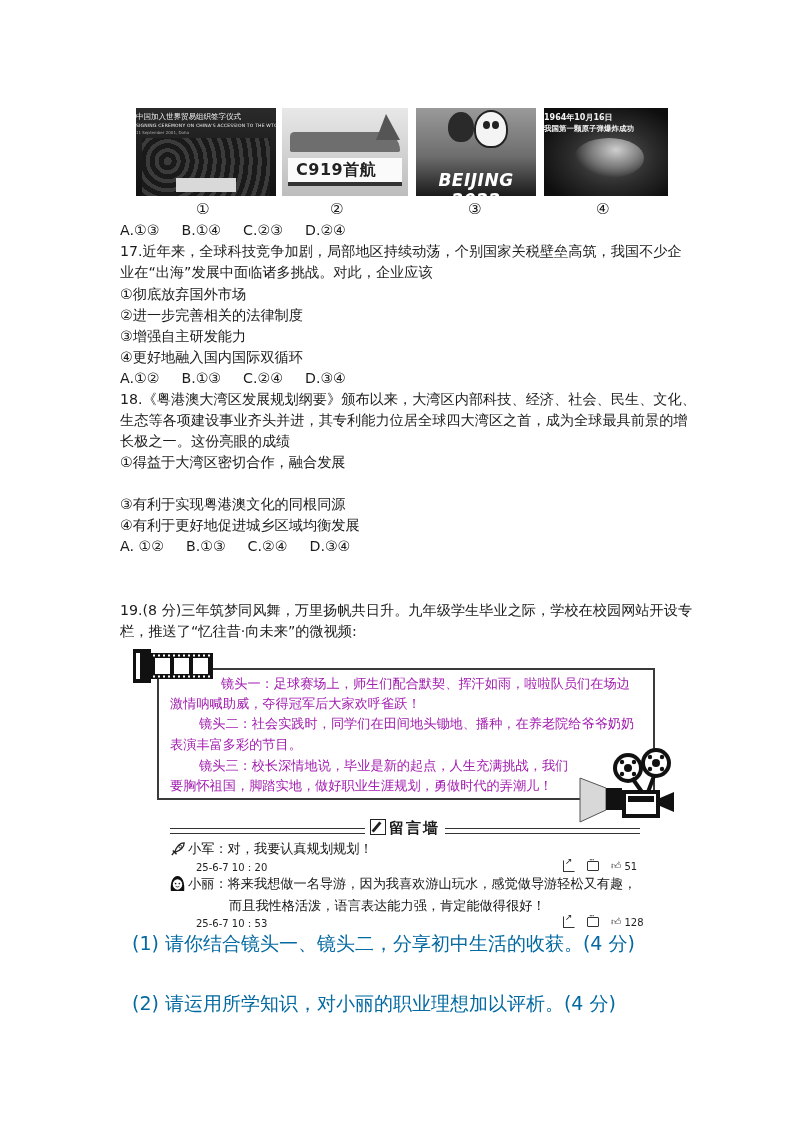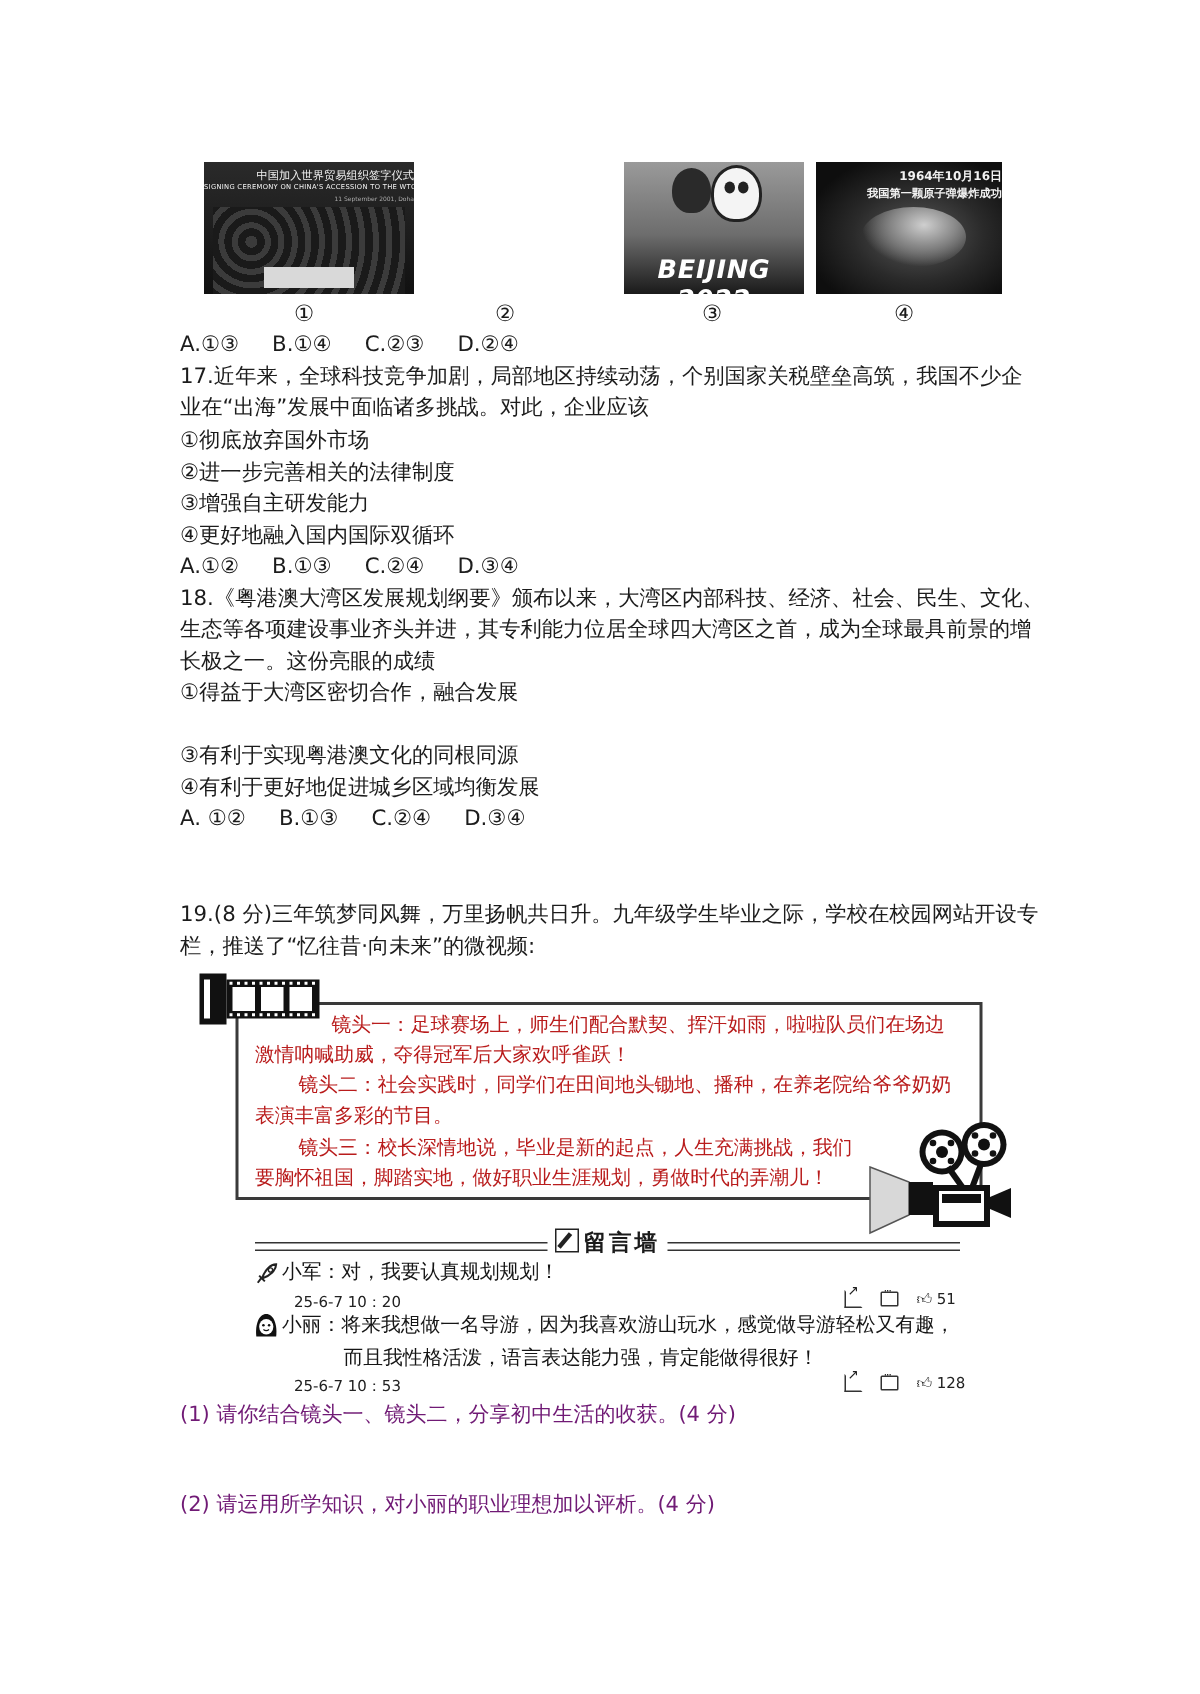--- a/index.html
+++ b/index.html
@@ -7,21 +7,21 @@
          font-family: "DejaVu Sans", "Liberation Sans", sans-serif; color: #1a1a1a; }
   .page { position: absolute; left: 0; top: 0; width: 800px; height: 1129px; }
 
   
   .photos { position: absolute; top: 108px; left: 136px; width: 530px; height: 90px; }
   .photo { position: absolute; top: 0; height: 88px; overflow: hidden; }
   .p1 { left: 0; width: 140px; background: linear-gradient(#2a2a2a, #111); }
   .p2 { left: 146px; width: 126px; background: linear-gradient(#e8e8e8, #bdbdbd); }
   .p3 { left: 280px; width: 120px; background: linear-gradient(#9a9a9a 0%, #6d6d6d 55%, #1a1a1a 100%); }
   .p4 { left: 408px; width: 124px; background: radial-gradient(ellipse at 55% 55%, #5a5a5a 0%, #2a2a2a 45%, #0e0e0e 80%); }
-  .photo-cap { position: absolute; color: #f2f2f2; font-size: 7px; text-align: right; width: 100%; white-space: nowrap; }
+  .photo-cap { position: absolute; color: #f2f2f2; font-size: 7px; text-align: left; width: 100%; white-space: nowrap; }
   .p1 .cap1 { top: 4px; font-size: 7.5px; font-family: "DejaVu Serif", serif; }
   .p1 .cap2 { top: 15px; font-size: 4.5px; letter-spacing: 0.2px; }
   .p1 .cap3 { top: 22px; font-size: 4px; color: #aaa; }
   .crowd { position: absolute; left: 6px; right: 6px; bottom: 0; height: 58px;
            background: repeating-radial-gradient(circle at 20% 40%, #3b3b3b 0 4px, #1a1a1a 4px 9px); }
   .desk { position: absolute; left: 40px; bottom: 4px; width: 60px; height: 14px; background: #d9d9d9; }
   .plane { position: absolute; left: 8px; top: 24px; width: 110px; height: 20px; background: #6e6e6e; border-radius: 10px 40px 4px 4px; }
   .tail { position: absolute; left: 94px; top: 6px; width: 0; height: 0;
           border-left: 10px solid transparent; border-right: 14px solid transparent; border-bottom: 26px solid #555; }
   .c919-board { position: absolute; left: 6px; top: 50px; width: 114px; height: 24px; background: #fafafa; border-bottom: 4px solid #333; }
@@ -43,55 +43,61 @@
   
   .line { position: absolute; left: 120px; font-size: 14.2px; line-height: 20px; white-space: nowrap; color: #1c1c1c; }
   .opt-row span { display: inline-block; }
   .opt-row .o { margin-right: 22px; }
 
   
   .video-frame { position: absolute; left: 157px; top: 668px; width: 494px; height: 128px; border: 2px solid #3a3a3a; border-right-width: 2px; }
   .film-icon { position: absolute; left: 131px; top: 647px; width: 84px; height: 38px; }
   .camera-icon { position: absolute; left: 576px; top: 748px; width: 104px; height: 78px; }
   .vtext { position: absolute; font-family: "DejaVu Serif", "Liberation Serif", serif; font-size: 13.2px; line-height: 20px;
-           white-space: nowrap; color: #b91c1c; }
+           white-space: nowrap; color: #a21caf; }
 
   
   .wall-title-row { position: absolute; left: 170px; top: 822px; width: 470px; height: 16px; }
   .wall-line { position: absolute; top: 6px; height: 4px; border-top: 1.5px solid #333; border-bottom: 1.5px solid #333; }
   .wall-line.left { left: 0; width: 195px; }
   .wall-line.right { left: 275px; width: 195px; }
   .wall-title { position: absolute; left: 200px; top: -3px; font-size: 15px; font-weight: bold; letter-spacing: 2px; white-space: nowrap; }
   .wall-title .pen { display: inline-block; width: 14px; height: 14px; border: 1.5px solid #222; margin-right: 3px; vertical-align: -2px; position: relative; }
   .wall-title .pen::after { content: ""; position: absolute; left: 4px; top: 1px; width: 3px; height: 12px; background: #222; transform: rotate(40deg); }
   .ctext { position: absolute; font-family: "DejaVu Serif", "Liberation Serif", serif; font-size: 13.2px; line-height: 20px; white-space: nowrap; color: #151515; }
   .ctime { position: absolute; font-size: 10px; color: #222; white-space: nowrap; }
   .cactions { position: absolute; font-size: 10px; color: #222; white-space: nowrap; display: flex; align-items: center; gap: 12px; }
   .ic { display: inline-block; width: 10px; height: 10px; position: relative; }
   .ic.share { border: 1.2px solid #333; border-top-color: transparent; border-right-color: transparent; }
   .ic.share::after { content: "↗"; position: absolute; left: 1px; top: -5px; font-size: 9px; }
   .ic.comment { border: 1.2px solid #333; border-radius: 1px; height: 8px; }
   .ic.comment::after { content: "···"; position: absolute; left: 1px; top: -6px; font-size: 8px; letter-spacing: -1px; }
   .like-wrap { display: inline-flex; align-items: center; gap: 3px; }
   .avatar-icon { position: absolute; width: 17px; height: 17px; }
 
-  .q { position: absolute; left: 120px; font-size: 14px; line-height: 20px; white-space: nowrap; color: #701a75; }
+  .q { position: absolute; left: 132px; font-size: 19px; line-height: 20px; white-space: nowrap; color: #0369a1; }
 </style>
 </head>
 <body>
 
 <div class="page">
 
   <div class="photos">
     <div class="photo p1">
       <div class="photo-cap cap1">中国加入世界贸易组织签字仪式</div>
       <div class="photo-cap cap2">SIGNING CEREMONY ON CHINA'S ACCESSION TO THE WTO</div>
       <div class="photo-cap cap3">11 September 2001, Doha</div>
       <div class="crowd"></div>
       <div class="desk"></div>
+    </div>
+    <div class="photo p2">
+      <div class="plane"></div>
+      <div class="tail"></div>
+      <div class="c919-board"></div>
+      <div class="c919-text">C919首航</div>
     </div>
     <div class="photo p3">
       <div class="mascot m1"></div>
       <div class="mascot m2"></div>
       <div class="beijing">BEIJING 2022</div>
     </div>
     <div class="photo p4">
       <div class="photo-cap cap1">1964年10月16日</div>
       <div class="photo-cap cap2">我国第一颗原子弹爆炸成功</div>
       <div class="cloud"></div>

